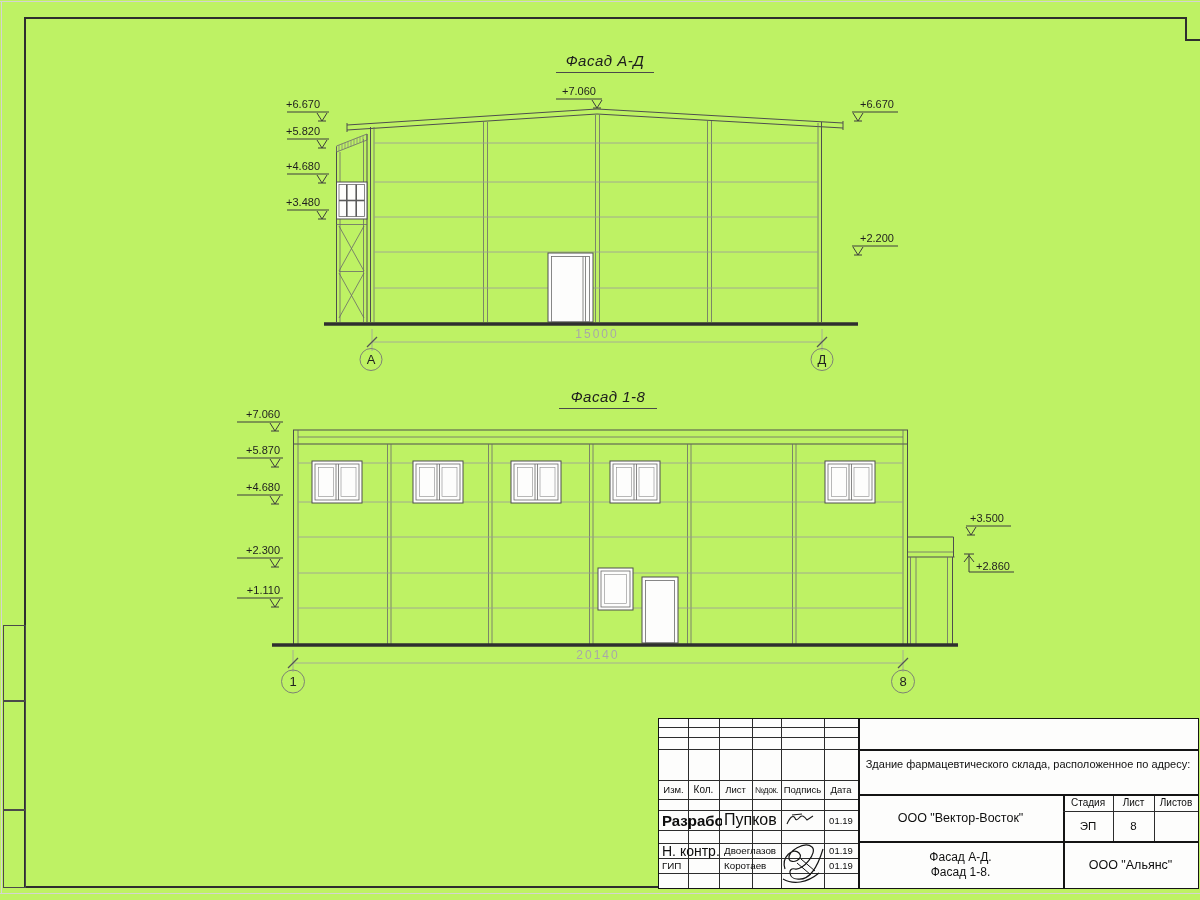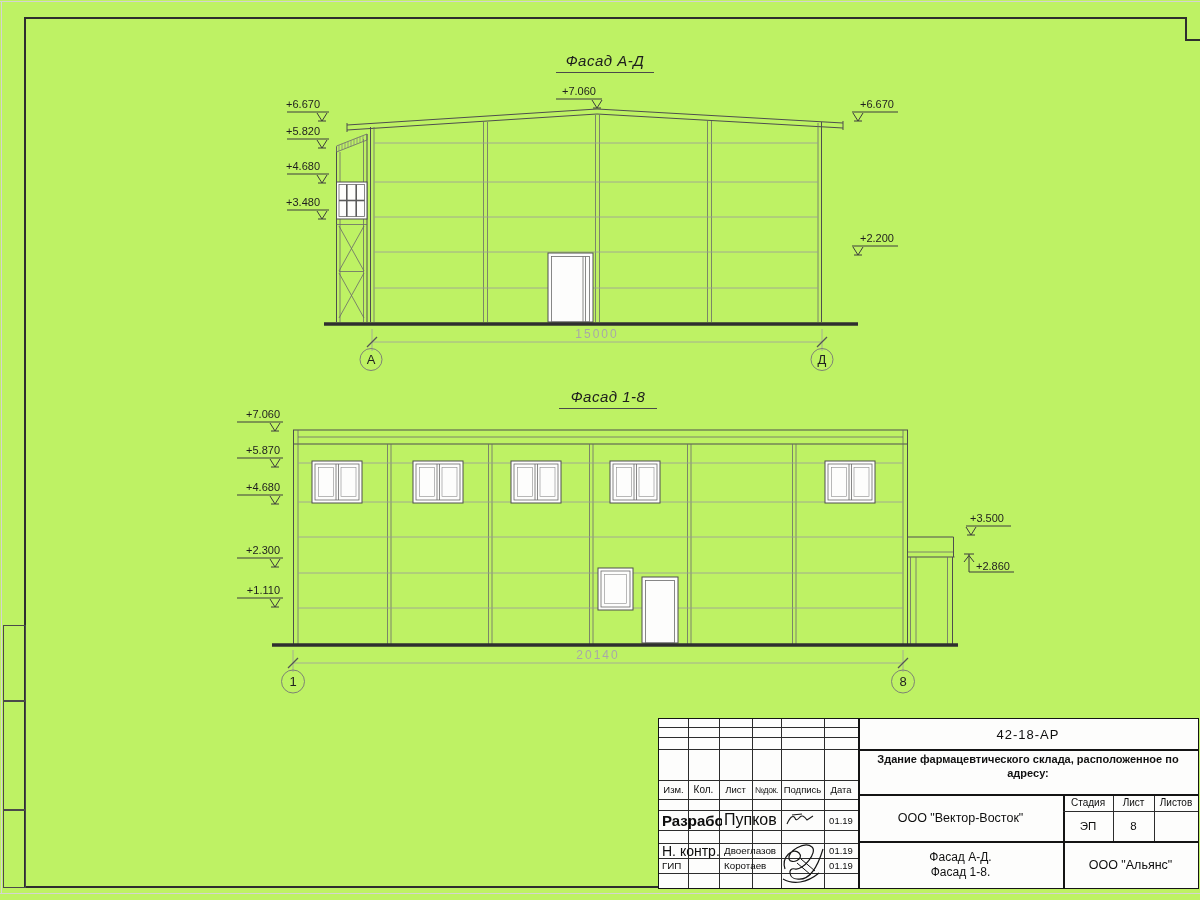--- a/index.html
+++ b/index.html
@@ -377,23 +377,22 @@
     <svg width="40" height="18" viewBox="0 0 40 18" style="position:absolute;left:124px;top:92px;">
       <path d="M4 13 Q9 2 12 7 Q13 11 17 6 Q20 3 24 9 L30 5" stroke="#1a1a1a" stroke-width="1.1" fill="none"></path>
       <path d="M9 4 L19 3" stroke="#1a1a1a" stroke-width="1.1" fill="none"></path>
     </svg>
     <svg width="52" height="52" viewBox="0 0 52 52" style="position:absolute;left:118px;top:116px;">
       <path d="M8 34 C4 22 16 12 22 18 C28 24 14 30 12 24 C10 16 28 6 35 12 C41 17 26 36 18 34 C10 32 12 44 20 44 C32 46 40 34 46 14" stroke="#151515" stroke-width="1.2" fill="none"></path>
       <path d="M6 44 C16 50 30 48 42 38" stroke="#151515" stroke-width="1.2" fill="none"></path>
       <path d="M20 28 L34 40 M24 24 L38 36" stroke="#151515" stroke-width="1" fill="none"></path>
     </svg>
 
-    <div class="cell" style="left:199px;right:0;top:0;height:30px;font-size:13px;letter-spacing:1px;">42-18-АР</div>
-
-    <div class="abs" style="left:199px;right:0;top:33px;height:42px;text-align:center;font-size:11px;line-height:14px;font-weight:bold;">
+
+    <div class="abs" style="left:199px;right:0;top:33px;height:42px;text-align:center;font-size:11px;line-height:14px;padding-top:5px;">
       <div>Здание фармацевтического склада, расположенное по адресу:</div>
     </div>
 
     <div class="cell" style="left:199px;top:75px;width:205px;height:47px;font-size:12.5px;">ООО "Вектор-Восток"</div>
 
     <div class="cell" style="left:404px;top:75px;width:50px;height:17px;font-size:10px;">Стадия</div>
     <div class="cell" style="left:454px;top:75px;width:41px;height:17px;font-size:10px;">Лист</div>
     <div class="cell" style="left:495px;top:75px;width:44px;height:17px;font-size:10px;">Листов</div>
     <div class="cell" style="left:404px;top:92px;width:50px;height:30px;font-size:11.5px;">ЭП</div>
     <div class="cell" style="left:454px;top:92px;width:41px;height:30px;font-size:11.5px;">8</div>

